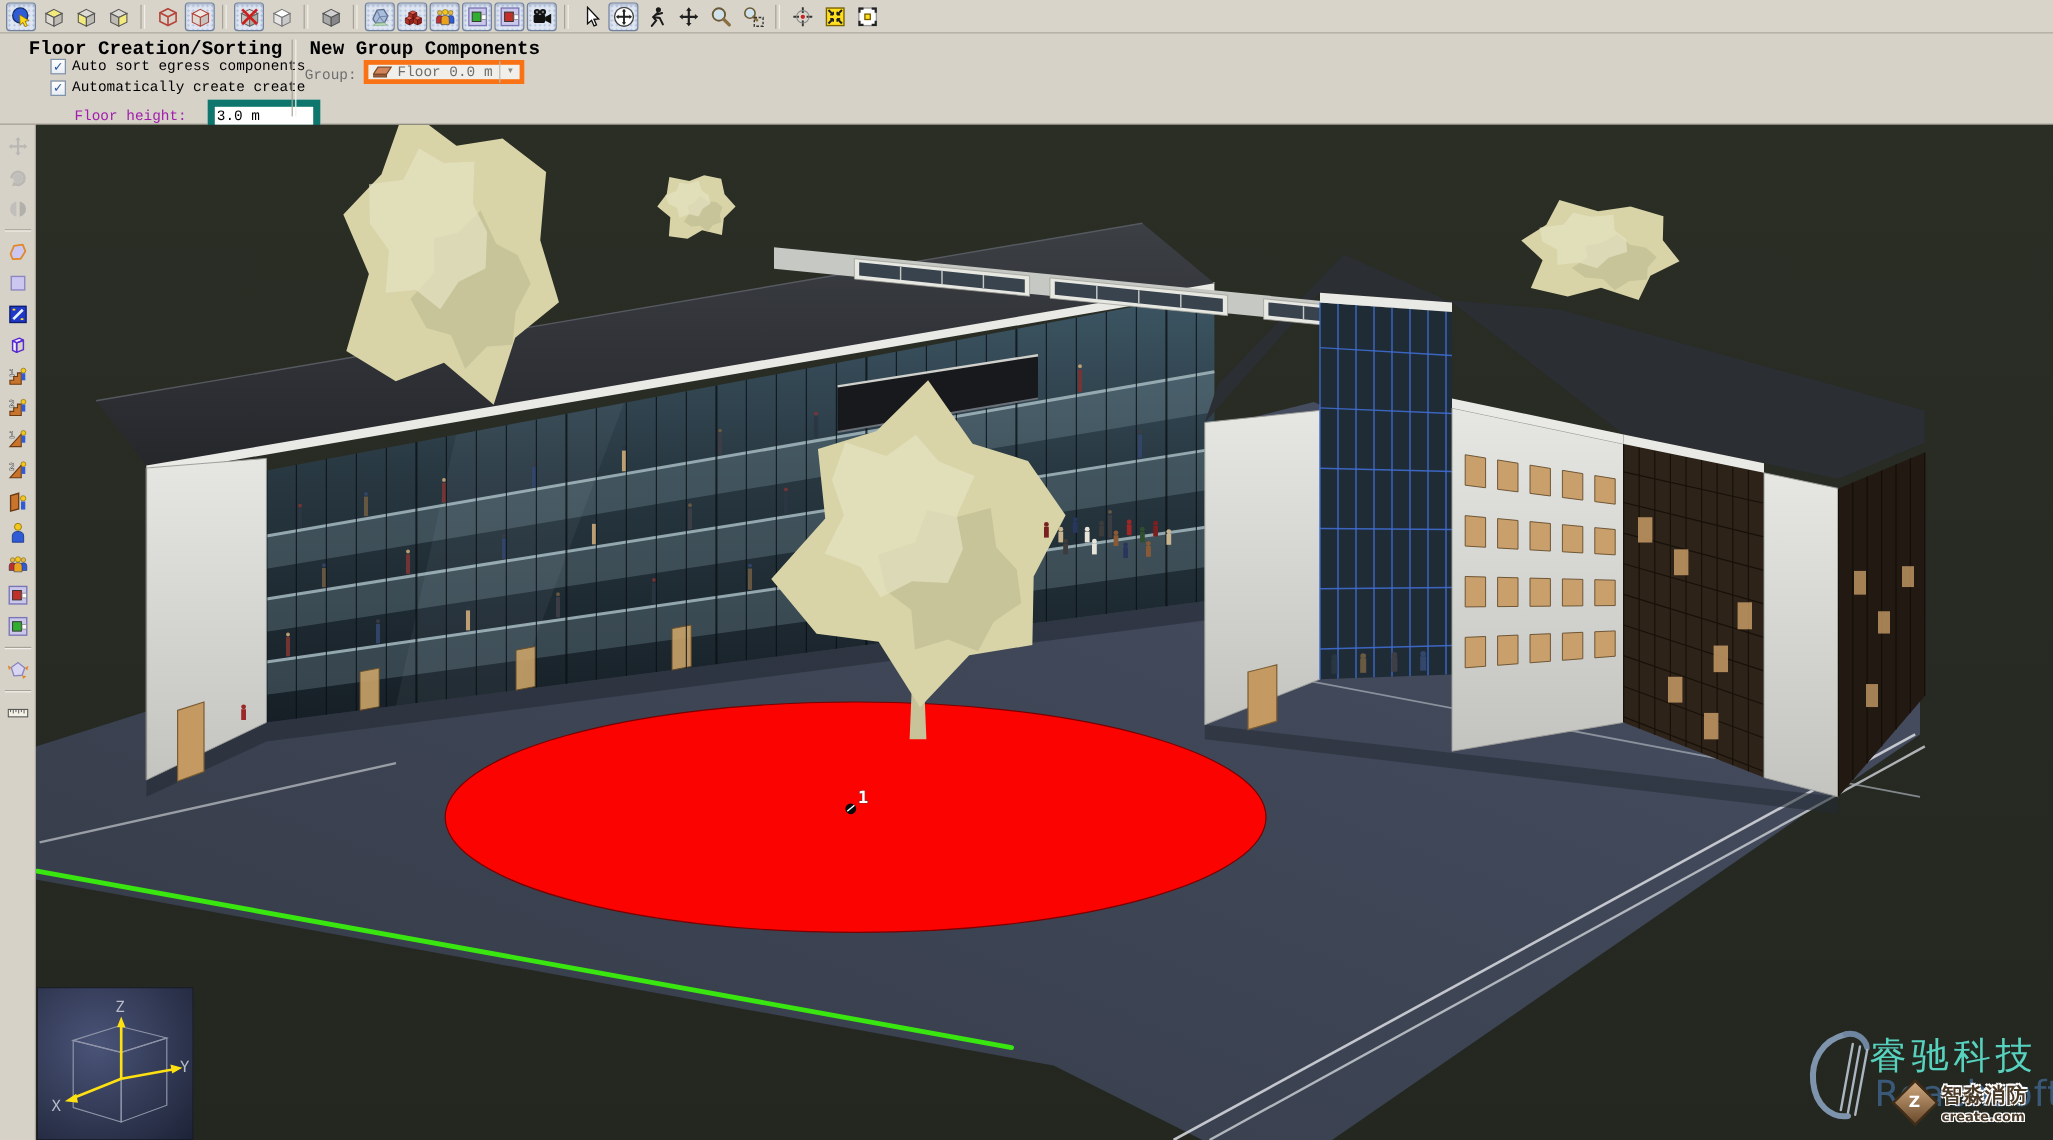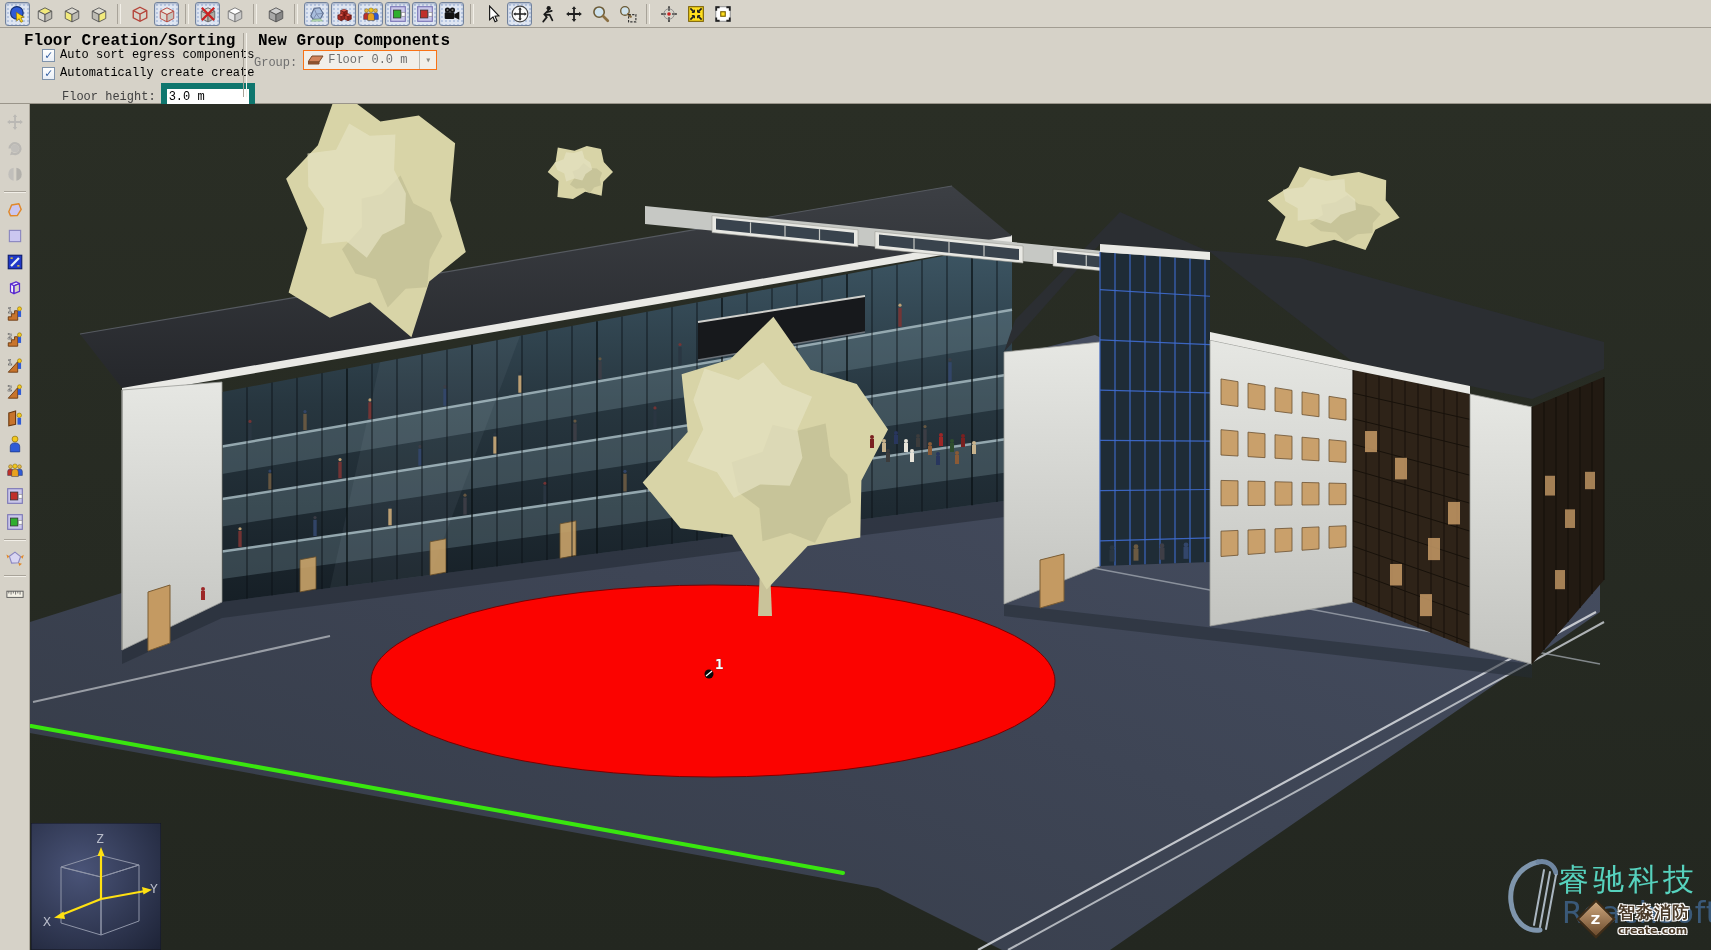--- a/index.html
+++ b/index.html
@@ -17,25 +17,25 @@
     border-bottom:1px solid #9a958a;box-sizing:border-box}
   .ptitle{position:absolute;left:6px;top:4px;font-size:16px;font-weight:bold;color:#000;white-space:nowrap}
   #pg1{position:absolute;left:18px;top:0;width:224px;height:76px}
   #pg2{position:absolute;left:252px;top:0;width:300px;height:76px}
   .vsep{position:absolute;left:243px;top:5px;height:64px;width:2px;border-left:1px solid #a8a399;border-right:1px solid #f4f1ea}
   .cbrow{position:absolute;left:24px;display:flex;align-items:center;cursor:pointer}
   .cb{width:13px;height:13px;background:linear-gradient(#ffffff,#e8eef6);border:1px solid #7f93ab;
     font-size:12px;line-height:12px;color:#2d5a9e;font-weight:bold;text-align:center;margin-right:5px;box-sizing:border-box}
   .cblabel{font-size:12px;color:#000000;white-space:nowrap}
   .fhrow{position:absolute;left:44px;top:55px;display:flex;align-items:center}
-  .fhlabel{font-size:12px;color:#404040;margin-right:5px;white-space:nowrap}
+  .fhlabel{font-size:12px;color:#a21caf;margin-right:17px;white-space:nowrap}
   .fhinput{width:78px;height:15px;border:6px solid #0f766e;background:#fff;font-family:inherit;font-size:12px;padding:0 2px}
   .grow{position:absolute;left:2px;top:22px;display:flex;align-items:flex-end}
   .glabel{font-size:12px;color:#6e6e6e;margin-right:6px}
-  .combo{width:134px;height:20px;border:1px solid #f97316;background:#f1efe9;display:flex;align-items:center;
+  .combo{width:134px;height:20px;border:4px solid #f97316;background:#f1efe9;display:flex;align-items:center;
     padding-left:4px;box-sizing:border-box;color:#6e6e6e;font-size:12px;cursor:default}
   .combo-text{flex:1;white-space:nowrap;overflow:hidden}
   .combo-arrow{width:16px;height:18px;border-left:1px solid #b8b8b0;color:#8a8a84;font-size:10px;
     display:flex;align-items:center;justify-content:center}
   .floor-ico{margin-right:4px;display:flex}
   
   #sidebar{position:absolute;left:0;top:104px;width:30px;height:846px;background:#d6d2c8;
     border-right:1px solid #aaa59a;box-sizing:border-box;display:flex;flex-direction:column;align-items:center;padding-top:5px}
   .sbtn{width:24px;height:24px;margin:1px 0;border:1px solid transparent;border-radius:3px;background:transparent;
     display:flex;align-items:center;justify-content:center;padding:0;cursor:pointer}

